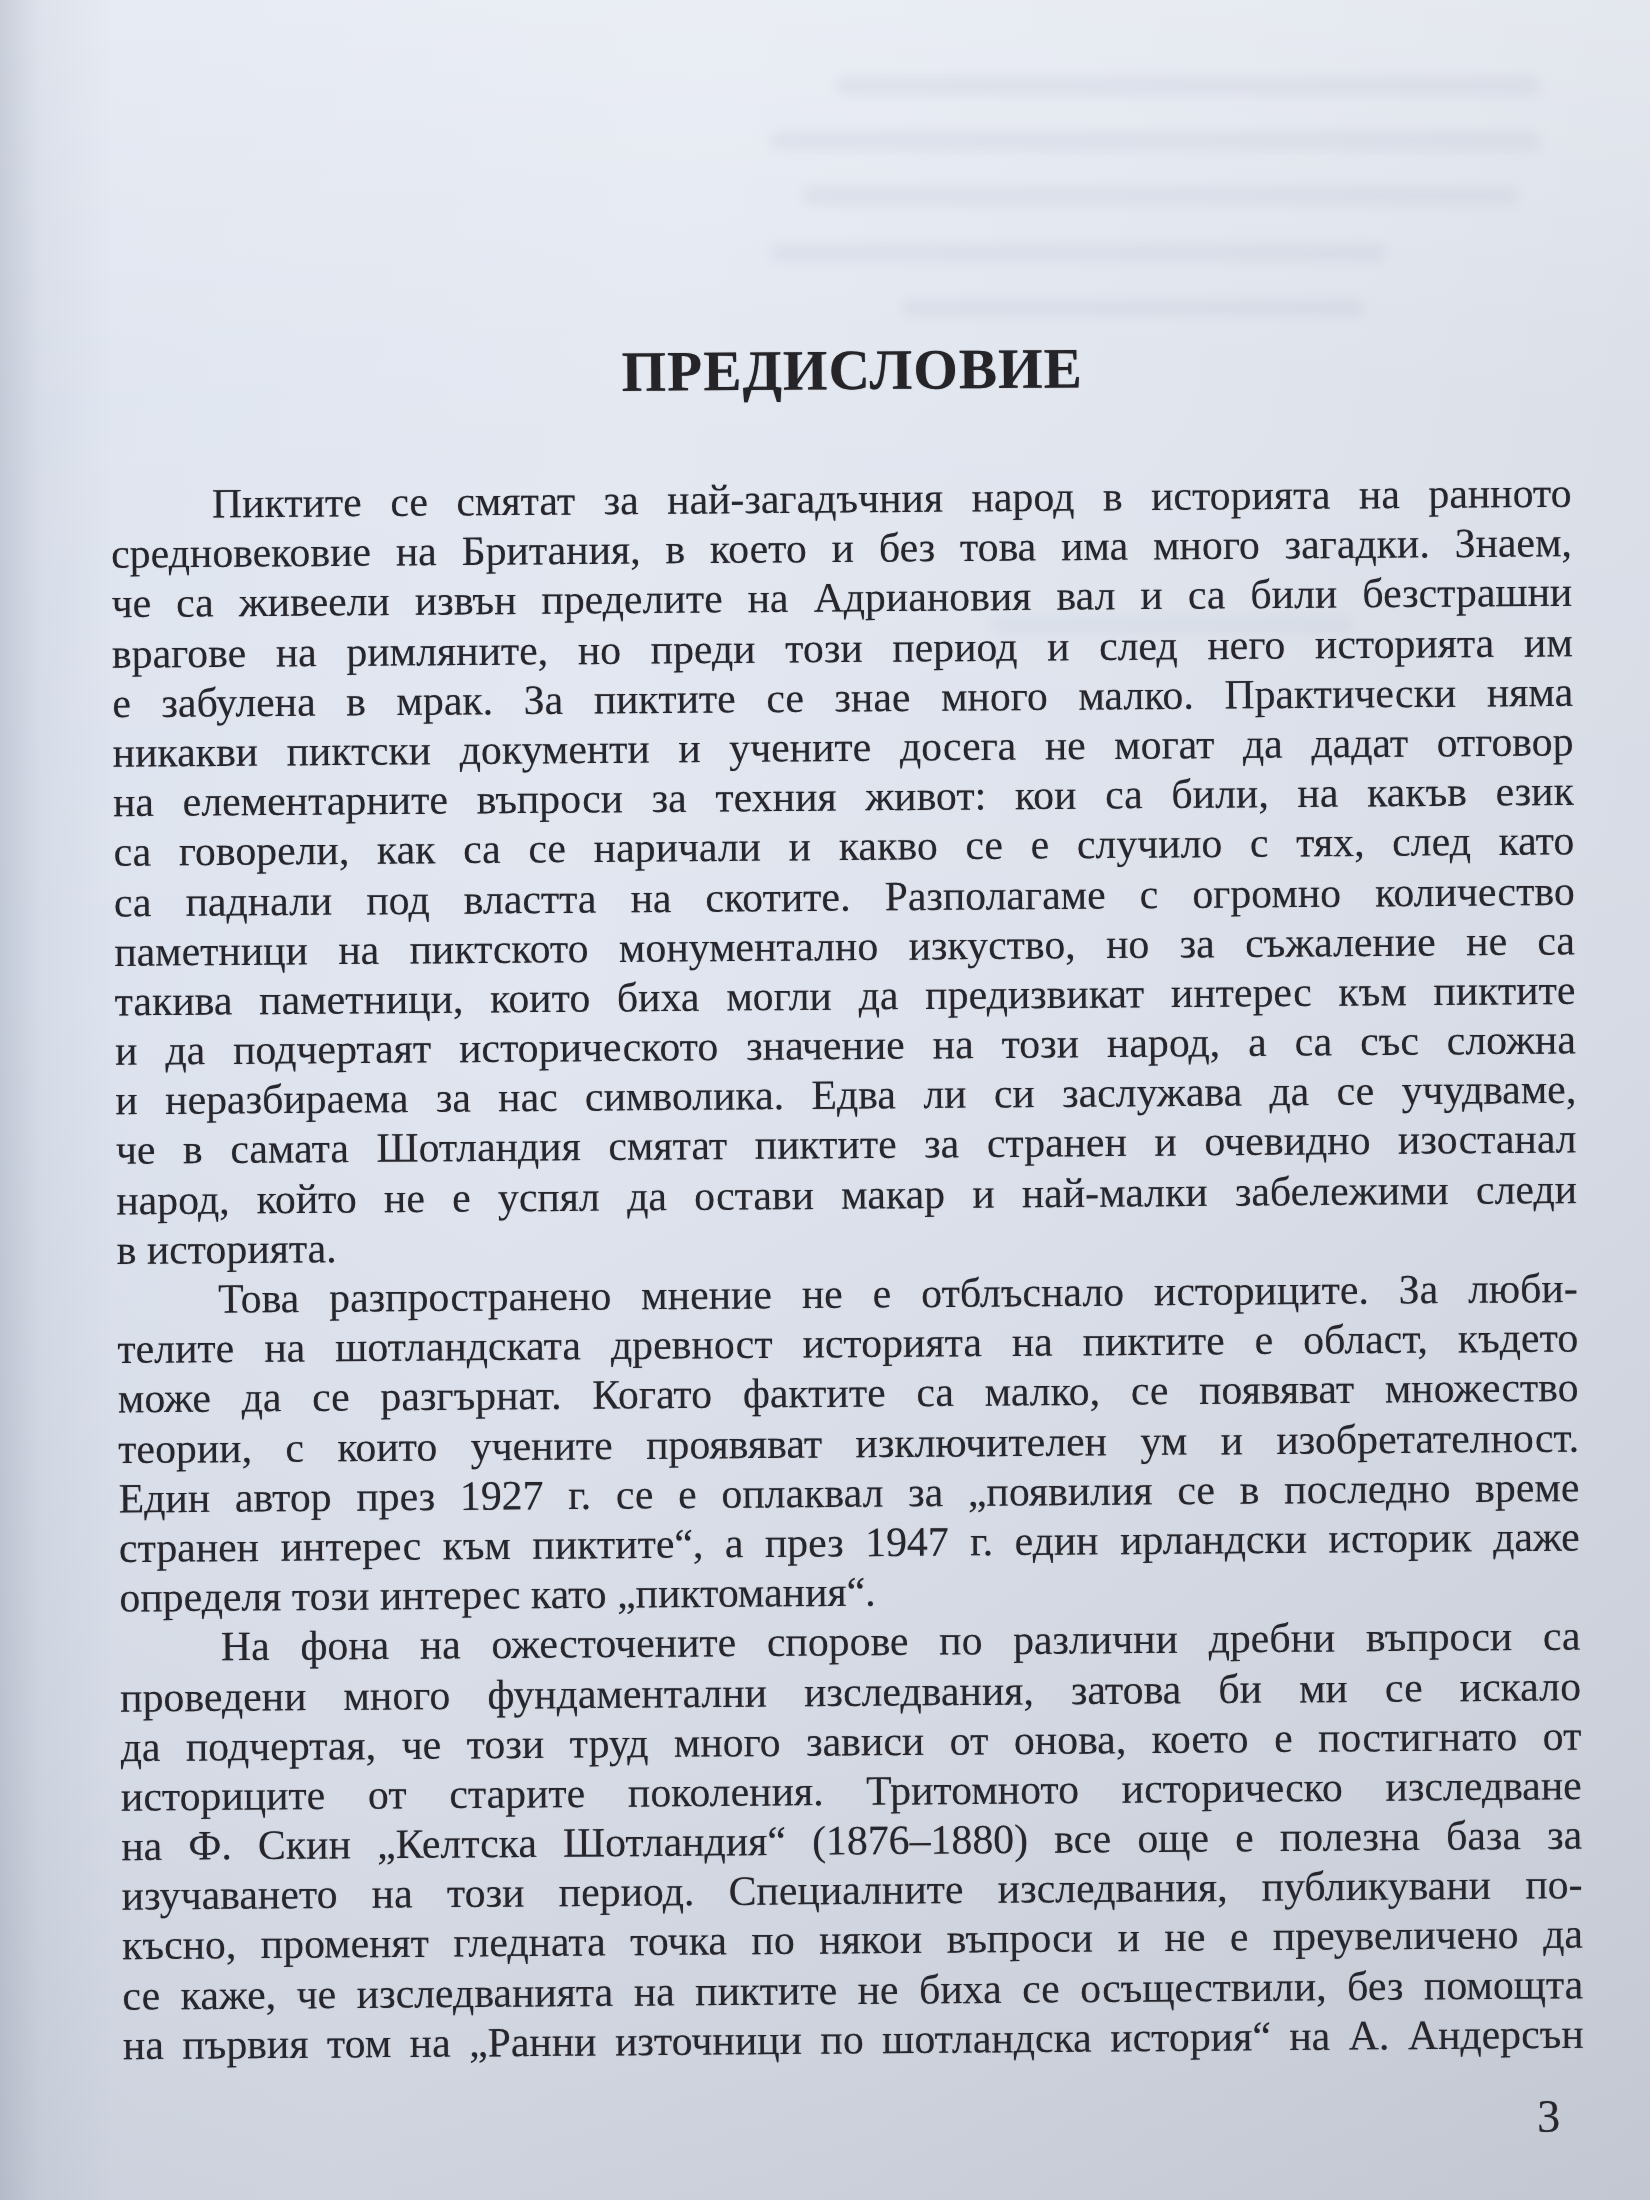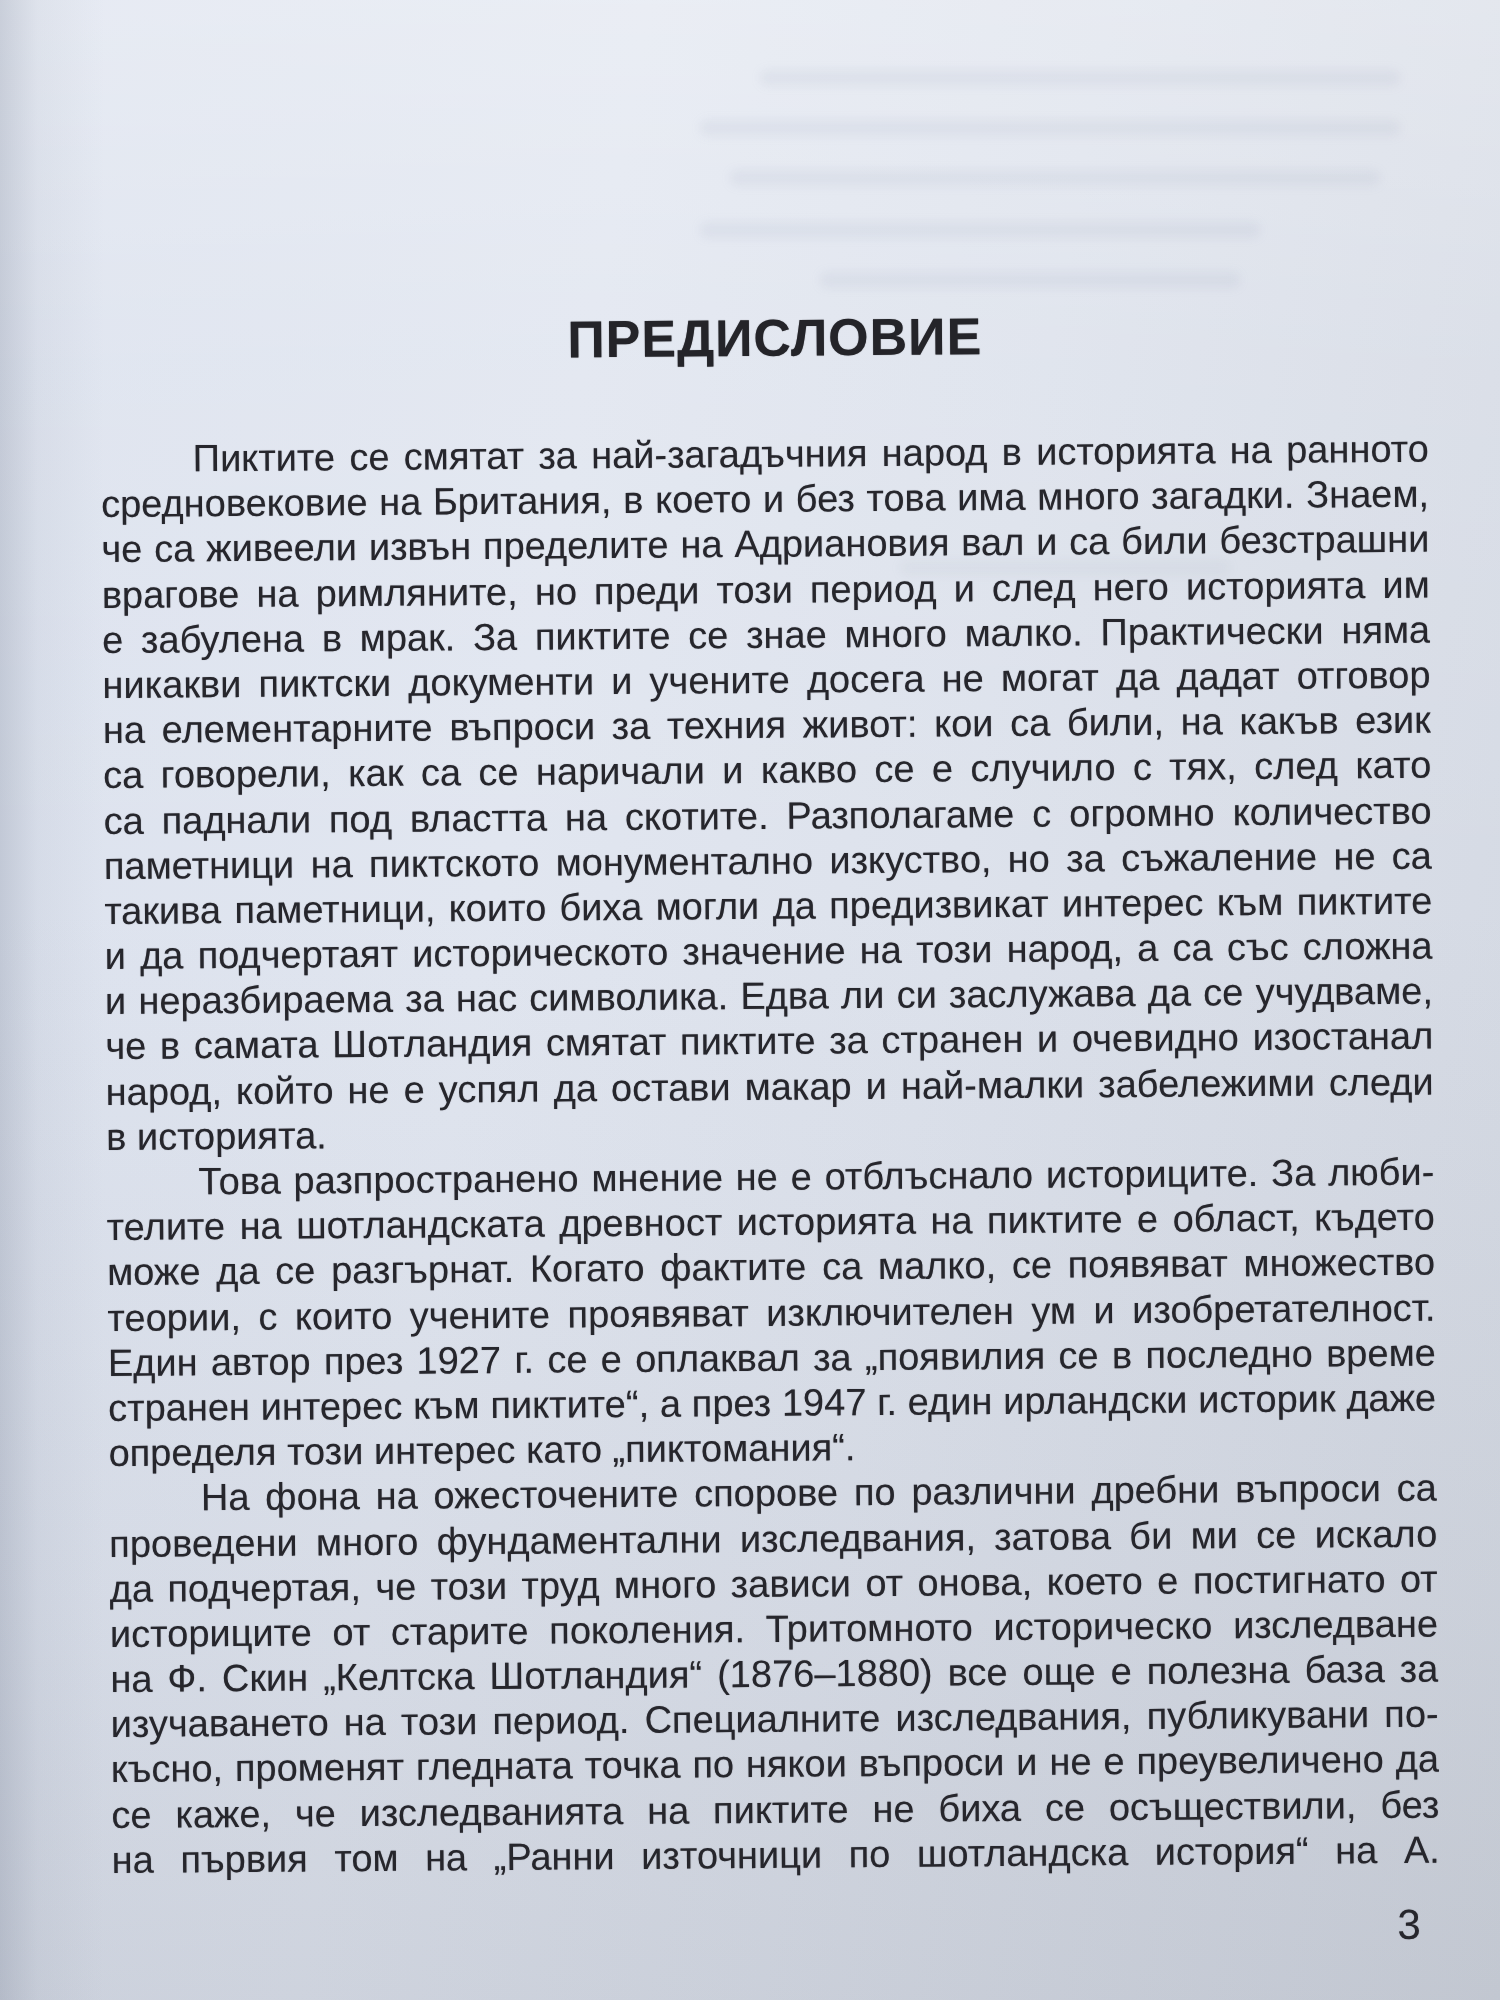--- a/index.html
+++ b/index.html
@@ -9,21 +9,21 @@
   }
   .page {
     position: relative;
     width: 1500px;
     height: 2000px;
     overflow: hidden;
     background:
       linear-gradient(to right, rgba(86,96,118,0.20) 0%, rgba(86,96,118,0.06) 2.5%, rgba(255,255,255,0) 7%),
       linear-gradient(to bottom, rgba(255,255,255,0.30) 0%, rgba(255,255,255,0.10) 18%, rgba(255,255,255,0) 45%, rgba(96,102,116,0.08) 80%, rgba(96,102,116,0.15) 100%),
       linear-gradient(100deg, #dce2ee 0%, #e1e6f0 35%, #dde2ec 60%, #d6dbe5 88%, #d3d8e1 100%);
-    font-family: Liberation Sans, sans-serif;
+    font-family: Liberation Serif, serif;
     color: #25252b;
   }
   
   .ghost { position: absolute; left: 0; top: 0; width: 100%; height: 100%; pointer-events: none; }
   .ghost span {
     position: absolute;
     display: block;
     height: 16px;
     border-radius: 8px;
     background: rgba(140,150,172,0.10);

